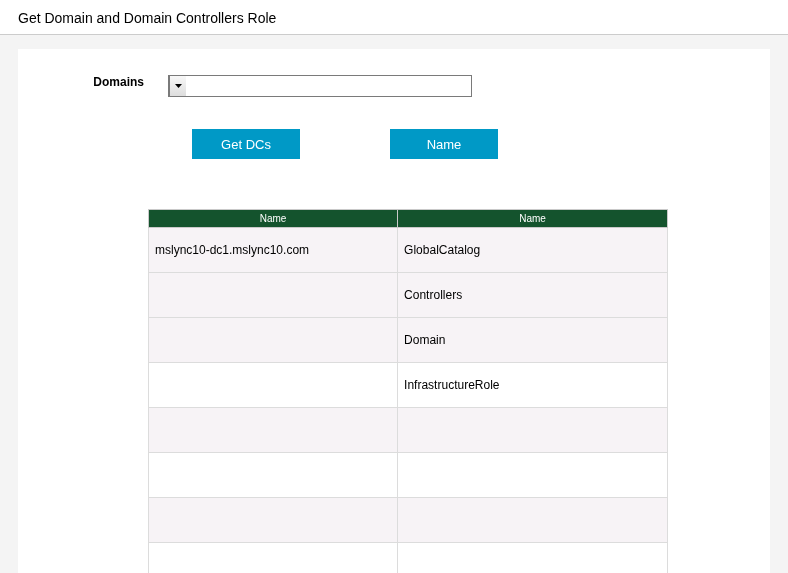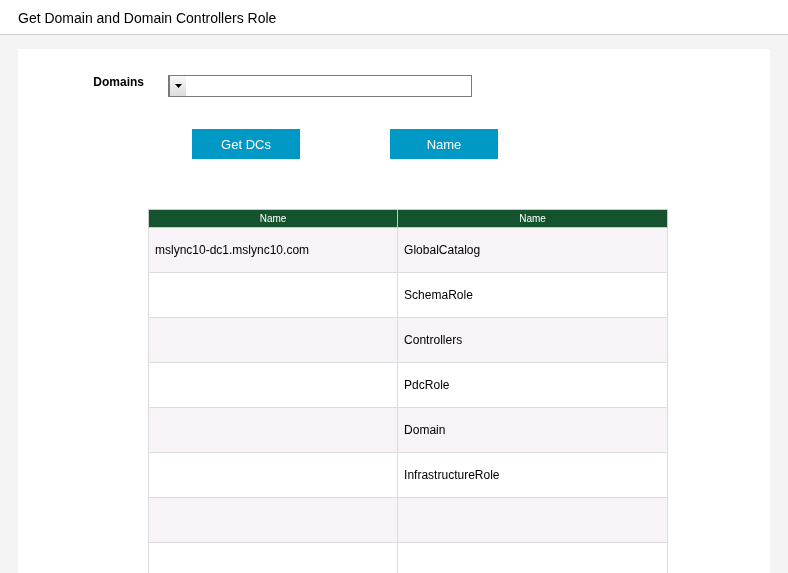--- a/index.html
+++ b/index.html
@@ -165,31 +165,23 @@
           <tr>
             <th>Name</th>
             <th>Name</th>
           </tr>
         </thead>
         <tbody id="tbody">
         <tr class="alt">
               <td>mslync10-dc1.mslync10.com</td>
               <td>GlobalCatalog</td>
             </tr>
-            <tr class="norm">
-              <td>&nbsp;</td>
-              <td>SchemaRole</td>
-            </tr>
             <tr class="alt">
               <td>&nbsp;</td>
               <td>Controllers</td>
-            </tr>
-            <tr class="norm">
-              <td>&nbsp;</td>
-              <td>PdcRole</td>
             </tr>
             <tr class="alt">
               <td>&nbsp;</td>
               <td>Domain</td>
             </tr>
             <tr class="norm">
               <td>&nbsp;</td>
               <td>InfrastructureRole</td>
             </tr>
             <tr class="alt">

